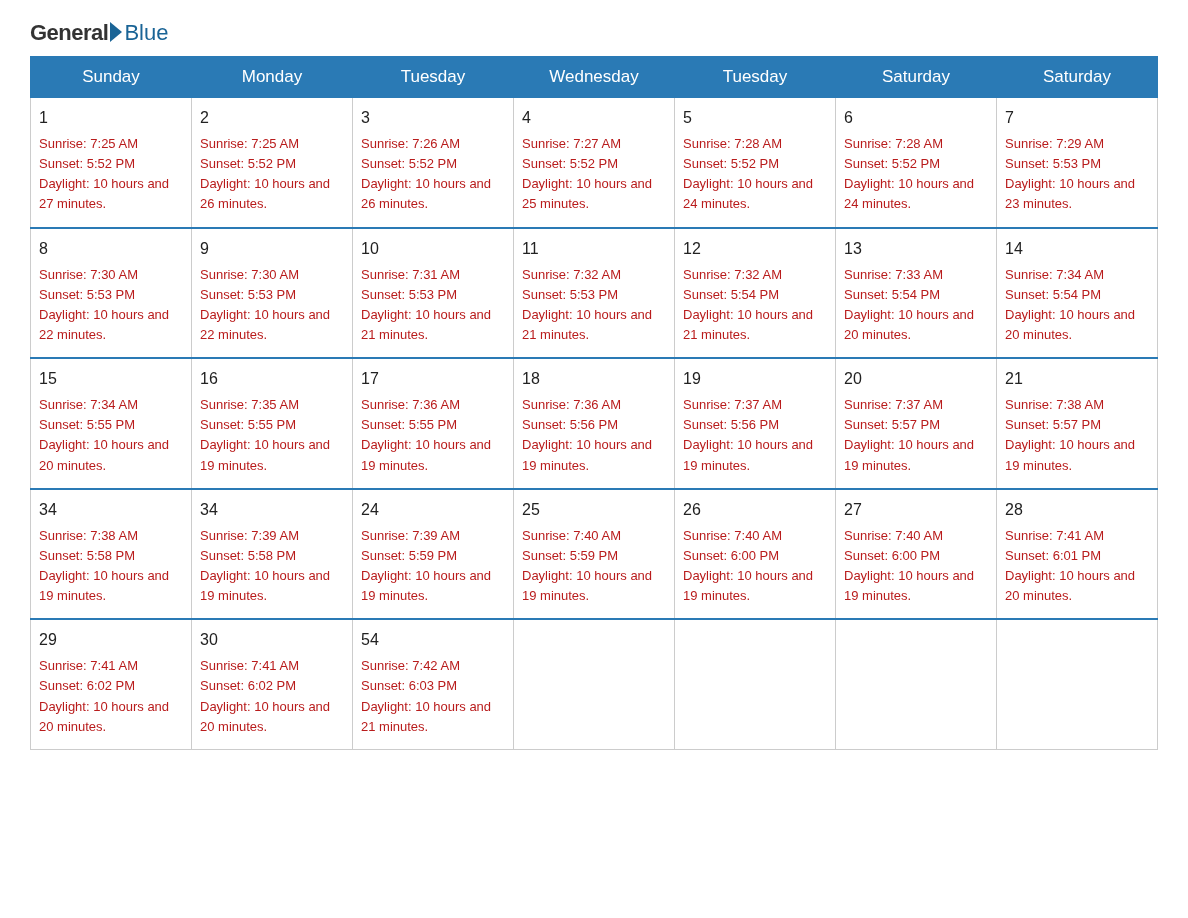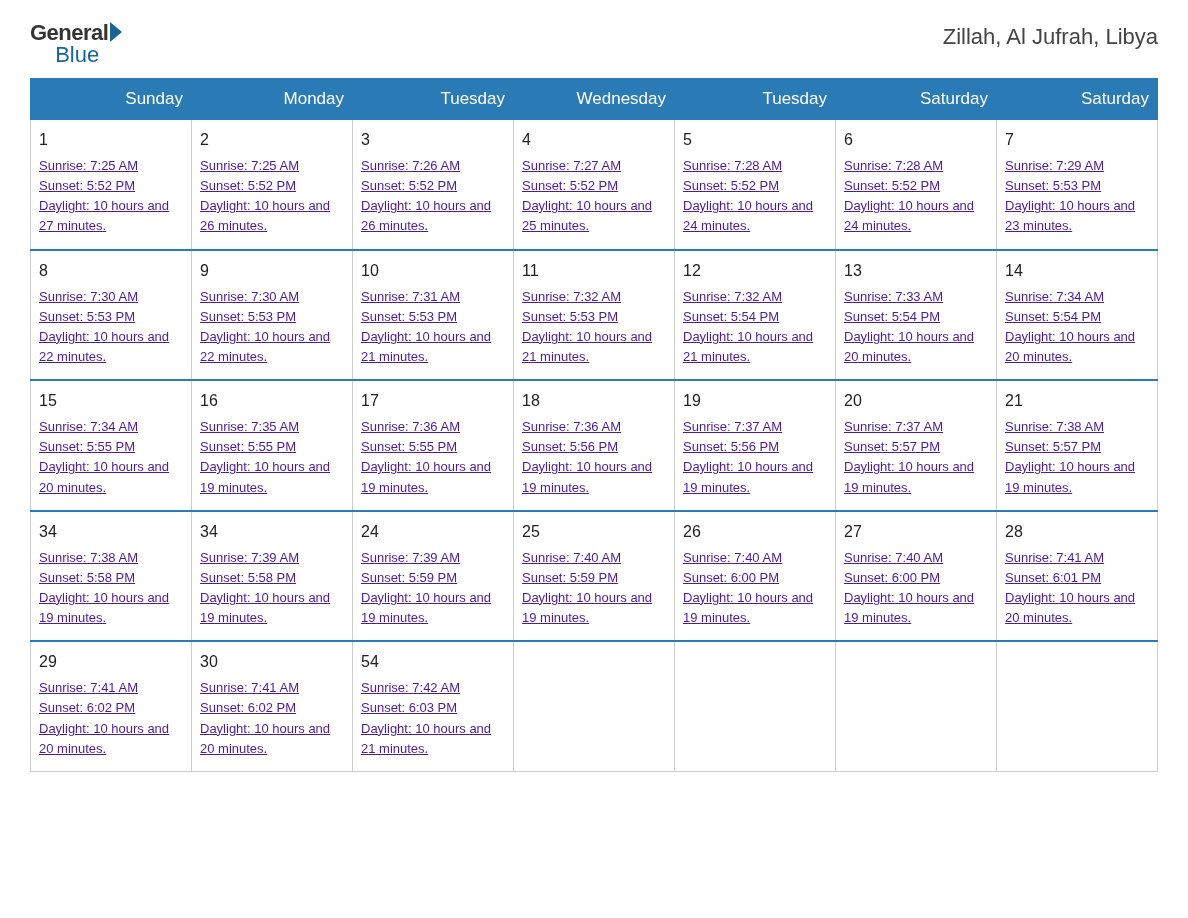--- a/index.html
+++ b/index.html
@@ -11,22 +11,21 @@
       min-height: 918px;
     }
     .header {
       display: flex;
       justify-content: space-between;
       align-items: flex-start;
       margin-bottom: 10px;
     }
     .logo {
       display: flex;
-      flex-direction: column;
-      align-items: center;
+      align-items: flex-end;
     }
     .logo-top {
       display: flex;
       align-items: center;
     }
     .logo-general {
       font-size: 22px;
       font-weight: bold;
       color: #333;
       letter-spacing: -0.5px;
@@ -63,21 +62,21 @@
     }
     .calendar-table {
       width: 100%;
       border-collapse: collapse;
       margin-top: 8px;
     }
     .calendar-table th {
       background-color: #2a7ab5;
       color: #fff;
       padding: 10px 8px;
-      text-align: right;
+      text-align: center;
       font-size: 17px;
       font-weight: normal;
       border: 1px solid #2a7ab5;
     }
     .calendar-table td {
       vertical-align: top;
       padding: 8px 8px 12px 8px;
       border: 1px solid #ccc;
       width: calc(100% / 7);
       min-height: 110px;
@@ -89,41 +88,39 @@
       border-bottom: 2px solid #2a7ab5;
     }
     .day-number {
       font-size: 16px;
       font-weight: normal;
       display: block;
       margin-bottom: 4px;
     }
     .day-info {
       font-size: 13px;
-      color: #4c1d95;
+      color: #b91c1c;
       line-height: 1.55;
-      text-decoration: underline;
     }
     .empty-cell {
       background: #fff;
     }
   </style>
 </head>
 <body>
 
 <div class="header">
   <div class="logo">
     <div class="logo-top">
       <span class="logo-general">General</span>
       <div class="logo-arrow"></div>
     </div>
     <span class="logo-blue">Blue</span>
   </div>
   <div class="title-area">
-    <div class="location-title">Zillah, Al Jufrah, Libya</div>
   </div>
 </div>
 
 <table class="calendar-table">
   <thead>
     <tr>
       <th>Sunday</th>
       <th>Monday</th>
       <th>Tuesday</th>
       <th>Wednesday</th>

